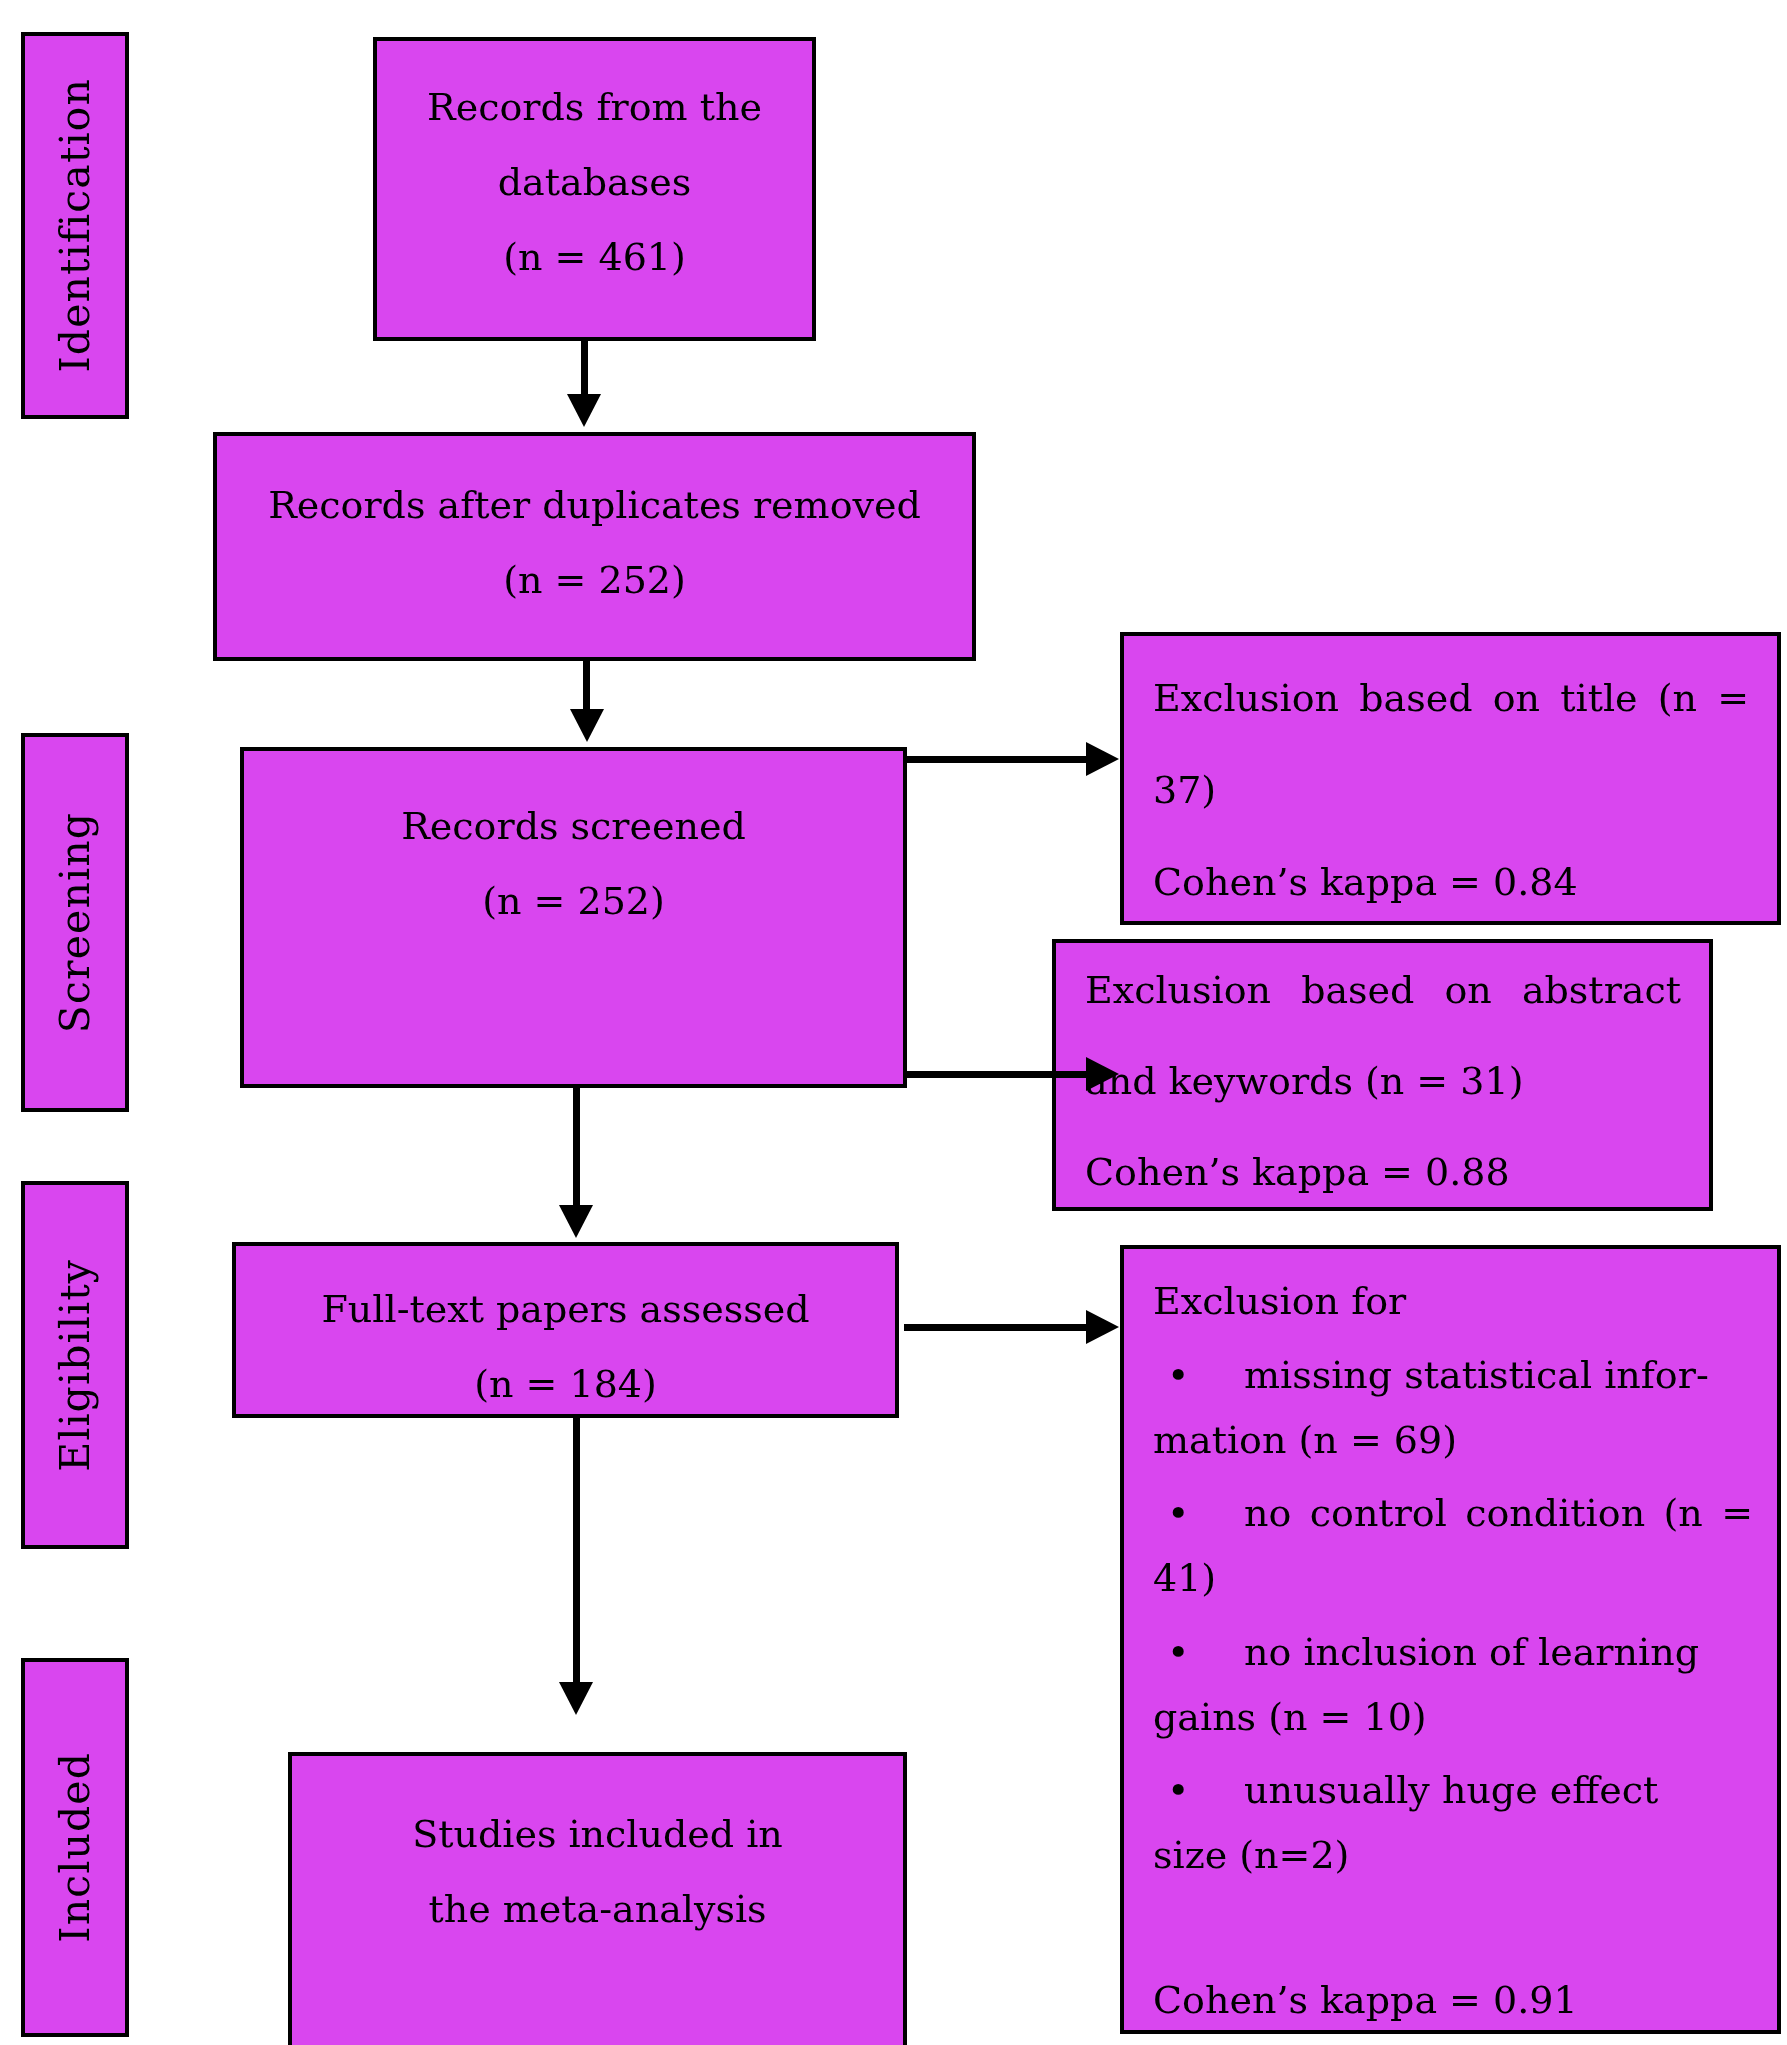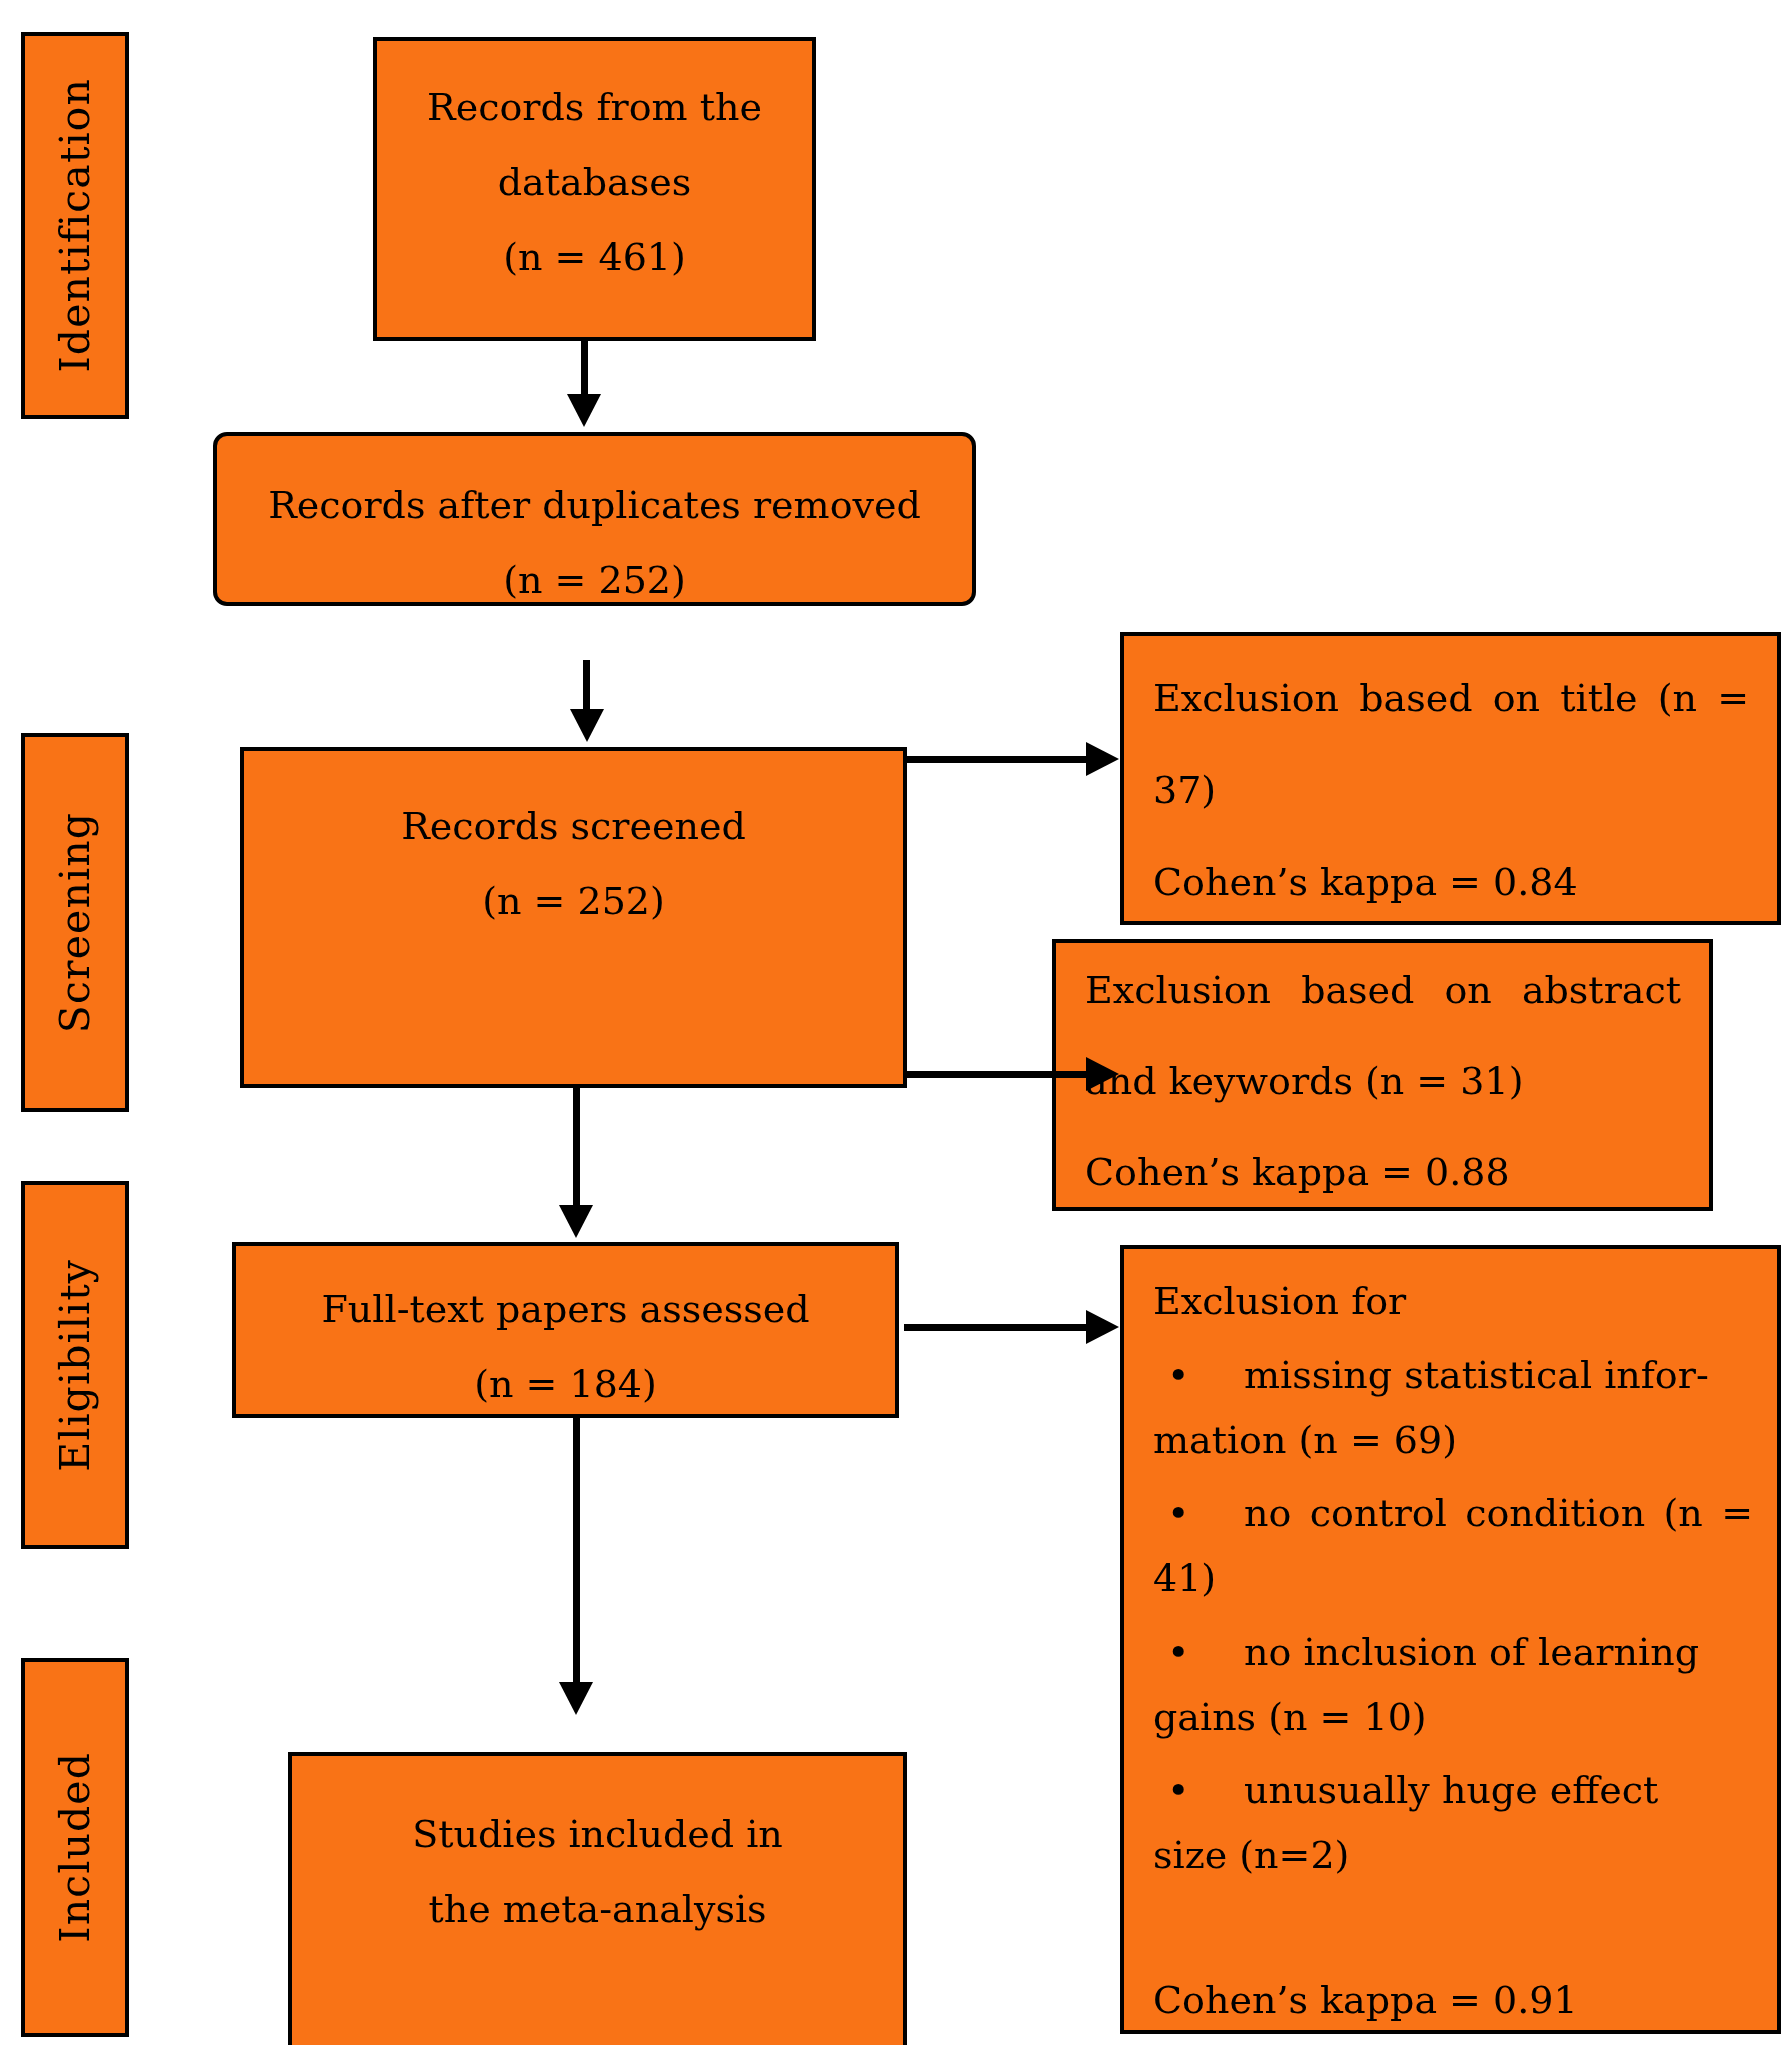--- a/index.html
+++ b/index.html
@@ -13,21 +13,21 @@
     height: 2046px;
     background: #ffffff;
     font-family: "DejaVu Serif", "Liberation Serif", serif;
     color: #000000;
     overflow: hidden;
   }
   .box {
     position: absolute;
     box-sizing: border-box;
     border: 4.8px solid #000000;
-    background: #f97316;
+    background: #d946ef;
   }
   
   .stage {
     left: 21.3px;
     width: 108px;
     display: flex;
     align-items: center;
     justify-content: center;
   }
   .stage .vtext {
@@ -42,21 +42,21 @@
   .st3 { top: 1181px; height: 368px; }
   .st4 { top: 1658px; height: 379px; }
 
   
   .flow {
     text-align: center;
     font-size: 38px;
     line-height: 75px;
   }
   .f1 { left: 373px; top: 37px;   width: 443px;  height: 304px; padding-top: 29px; }
-  .f2 { left: 213px; top: 432px;  width: 763px; height: 174px; padding-top: 32px; border-radius: 14px; }
+  .f2 { left: 213px; top: 432px;  width: 763px; height: 229px; padding-top: 32px; }
   .f3 { left: 240px; top: 747px; width: 667px; height: 341px; padding-top: 38px; }
   .f4 { left: 232px; top: 1242px; width: 667px; height: 176px; padding-top: 25.6px; }
   .f5 { left: 288px; top: 1720px; width: 619px; height: 315px; padding-top: 41px; margin-top: 32px; }
 
   
   .excl {
     font-size: 38px;
     text-align: left;
   }
   .r1 { left: 1120px; top: 632px; width: 661px; height: 293px; padding: 16px 28px 0 29px; line-height: 92px; }

